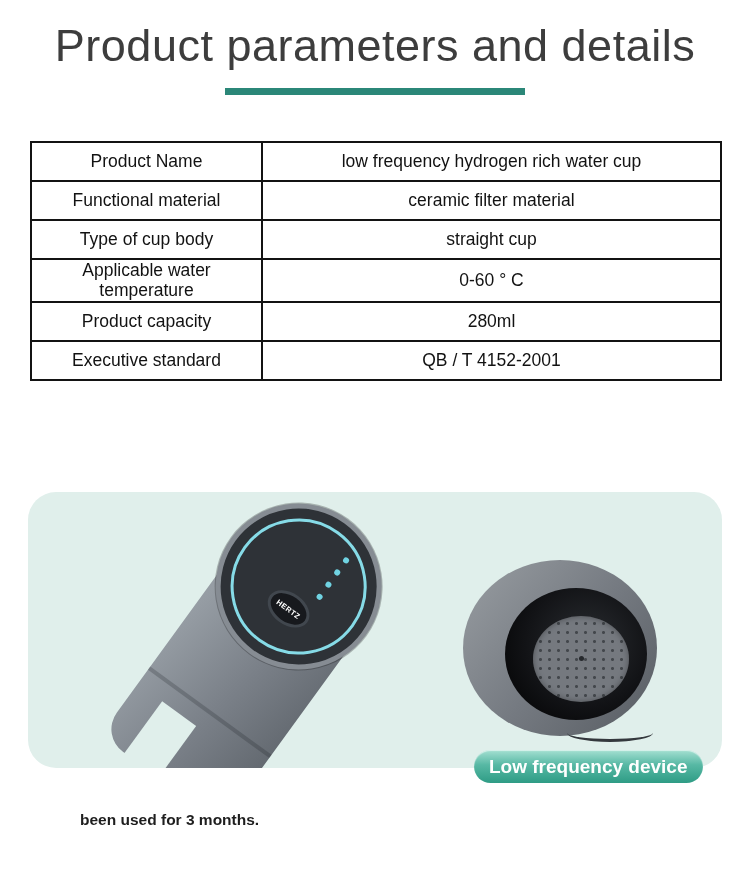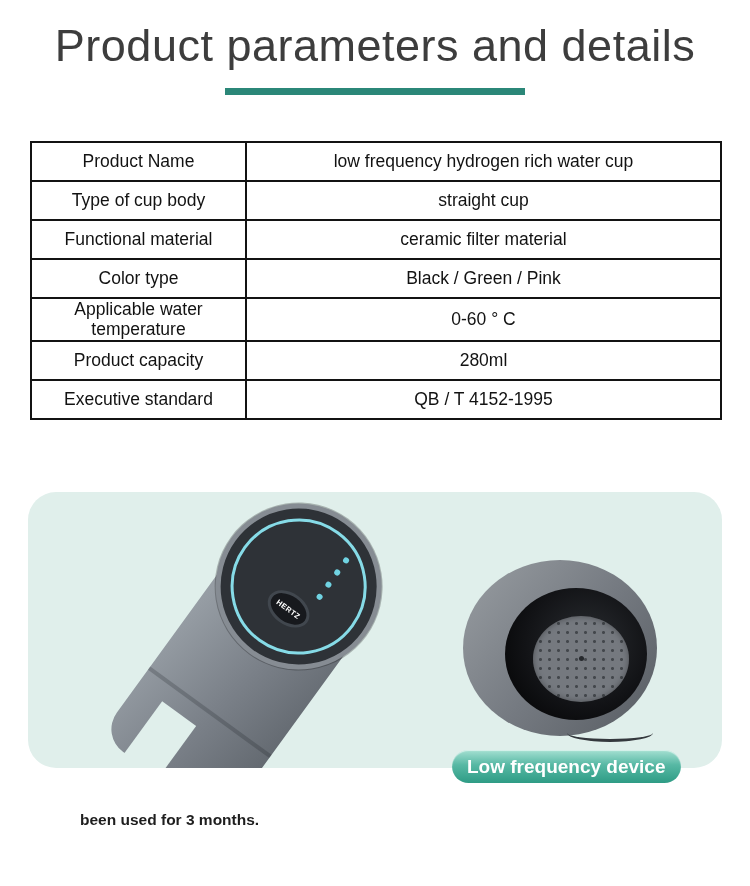--- a/index.html
+++ b/index.html
@@ -8,21 +8,21 @@
 
   
   .title{position:absolute;top:20px;left:0;width:750px;text-align:center;
          font-size:45px;font-weight:400;color:#3d3d3d;letter-spacing:0.5px;}
   .title-underline{position:absolute;top:88px;left:225px;width:300px;height:7px;background:#2b8778;}
 
   
   .spec-table{position:absolute;top:141px;left:30px;width:692px;
               border-collapse:collapse;table-layout:fixed;}
   .spec-table td{border:2px solid #131313;text-align:center;vertical-align:middle;
-                 font-size:17.5px;color:#121212;height:35px;line-height:1.12;padding:1px 4px;}
+                 font-size:17.5px;color:#121212;height:35px;line-height:1.12;padding:1px 12px;}
   .spec-table .c1{width:205px;}
 
   
   .panel{position:absolute;left:28px;top:492px;width:694px;height:276px;
          background:#e0efeb;border-radius:28px;overflow:hidden;}
 
   
   .hy-unit{position:absolute;left:142px;top:-2px;width:170px;height:320px;
            transform:rotate(36deg);}
   .hy-body{position:absolute;left:10px;top:70px;width:150px;height:250px;
@@ -57,63 +57,59 @@
   .lf-lip{position:absolute;left:62px;top:136px;width:86px;height:18px;border-radius:50%;
           border:0;border-bottom:3px solid #34383d;box-sizing:border-box;}
 
   
   .badge{position:absolute;display:flex;align-items:center;justify-content:center;
          height:35px;border-radius:18px;padding:0 18px;
          background:linear-gradient(180deg,#a5e0d2 0%,#57b8a4 45%,#2e9c85 100%);
          box-shadow:inset 0 1px 1px rgba(255,255,255,0.6);
          color:#ffffff;font-size:19.5px;font-weight:700;white-space:nowrap;}
   .badge-left{left:97px;top:747px;}
-  .badge-right{left:452px;top:750px;height:33px;font-size:19px;padding:0 15px;}
+  .badge-right{left:474px;top:750px;height:33px;font-size:19px;padding:0 15px;}
 
   
   .footnote{position:absolute;left:80px;top:804px;width:630px;
             font-size:15.5px;font-weight:700;color:#1e1e1e;line-height:2.1;}
 </style>
 </head>
 <body>
 
 <div class="page">
 
   <div class="title">Product parameters and details</div>
   <div class="title-underline"></div>
 
   <table class="spec-table">
     <tbody>
       <tr>
         <td class="c1">Product Name</td>
         <td>low frequency hydrogen rich water cup</td>
       </tr>
       <tr>
-        <td class="c1">Type of cup body</td>
-        <td>straight cup</td>
-      </tr>
-      <tr>
         <td class="c1">Functional material</td>
         <td>ceramic filter material</td>
       </tr>
       <tr>
-        <td class="c1">Color type</td>
-        <td>Black / Green / Pink</td>
+        <td class="c1">Type of cup body</td>
+        <td>straight cup</td>
       </tr>
       <tr>
         <td class="c1">Applicable water temperature</td>
         <td>0-60 ° C</td>
       </tr>
       <tr>
         <td class="c1">Product capacity</td>
         <td>280ml</td>
       </tr>
       <tr>
         <td class="c1">Executive standard</td>
-        <td>QB / T 4152-1995</td>
+        <td>QB / T 4152-2001</td>
       </tr>
     </tbody>
   </table>
 
   <div class="panel">
 
     <div class="hy-unit">
       <div class="hy-body"></div>
       <div class="hy-seam"></div>
       <div class="hy-notch"></div>

